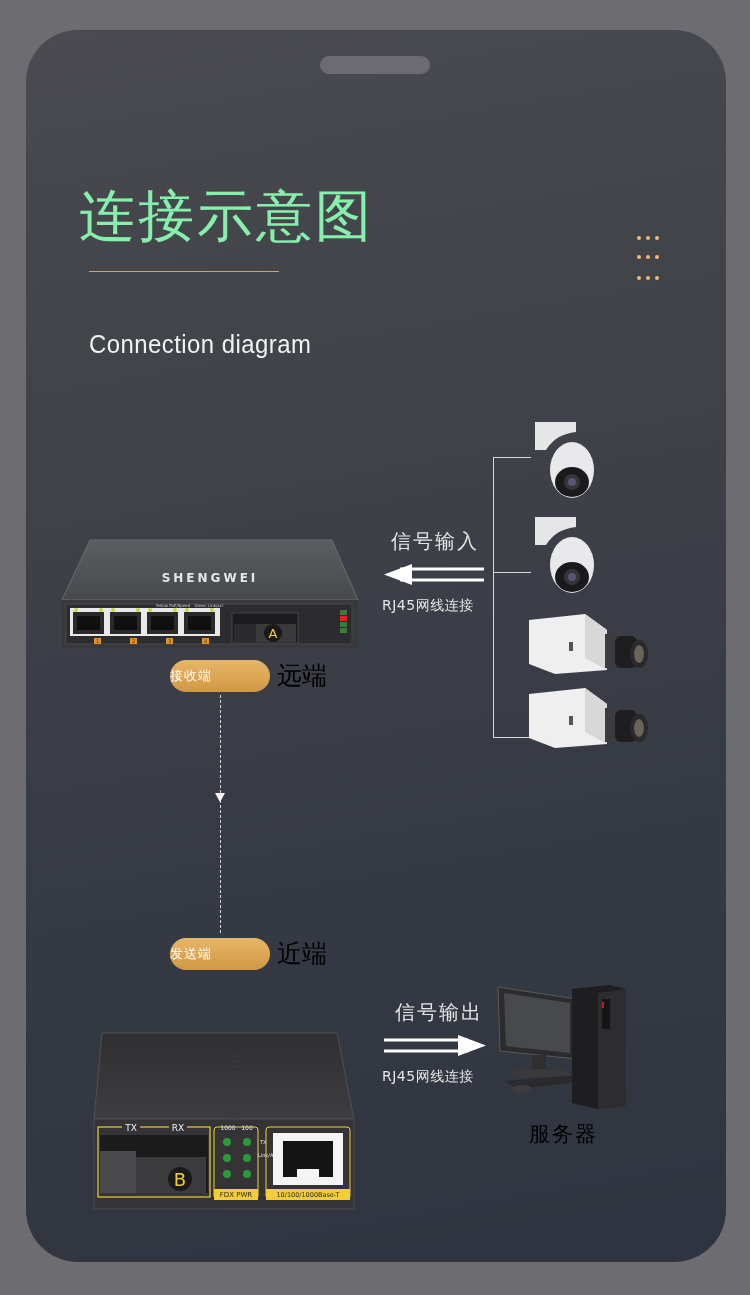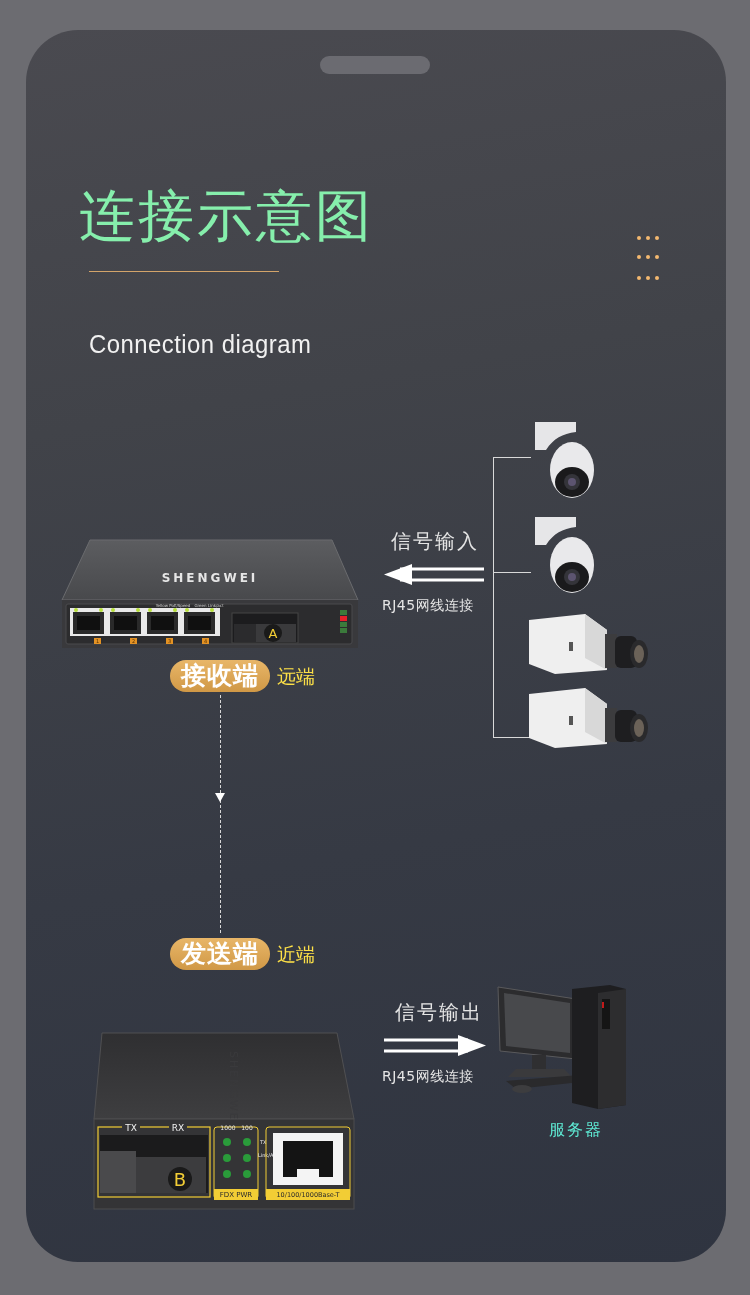--- a/index.html
+++ b/index.html
@@ -48,44 +48,44 @@
   }
 
   
   .dev-a { position: absolute; left: 60px; top: 538px; width: 300px; height: 112px; }
   
   .dev-b { position: absolute; left: 92px; top: 1031px; width: 265px; height: 180px; }
 
   .pill {
     position: absolute; height: 32px; width: 100px; border-radius: 16px;
     background: linear-gradient(180deg, #e8b668 0%, #d09846 100%);
-    color: #ffffff; font-size: 25px; font-weight: bold;
-    text-align: center; line-height: 32px; letter-spacing: 1px;
+    color: #ffffff; font-size: 13px; font-weight: normal;
+    text-align: left; line-height: 32px; letter-spacing: 1px;
   }
   .pill-side {
-    position: absolute; color: #fde047; font-size: 19px; line-height: 32px;
+    position: absolute; color: #000000; font-size: 25px; line-height: 32px;
   }
 
   .lbl { position: absolute; color: #e5e5e5; white-space: nowrap; }
   .lbl-big { font-size: 20px; letter-spacing: 2px; }
   .lbl-small { font-size: 14px; letter-spacing: 0.5px; }
 
   .bracket {
     position: absolute; left: 493px; top: 457px;
     width: 38px; height: 281px;
     border: 1px solid #d9d9d9; border-right: none;
   }
   .bracket-tick {
     position: absolute; height: 1px; background: #d9d9d9;
   }
 
   .cam { position: absolute; }
   .server-lbl {
-    position: absolute; left: 549px; top: 1120px;
-    font-size: 16px; color: #5eead4; letter-spacing: 2px;
+    position: absolute; left: 529px; top: 1120px;
+    font-size: 21px; color: #000000; letter-spacing: 2px;
   }
 
   .vline {
     position: absolute; left: 220px; top: 695px;
     width: 0; height: 238px;
     border-left: 1.5px dashed #d8d8d8;
   }
   .vline-arrow {
     position: absolute; left: 215px; top: 793px;
     width: 0; height: 0;

